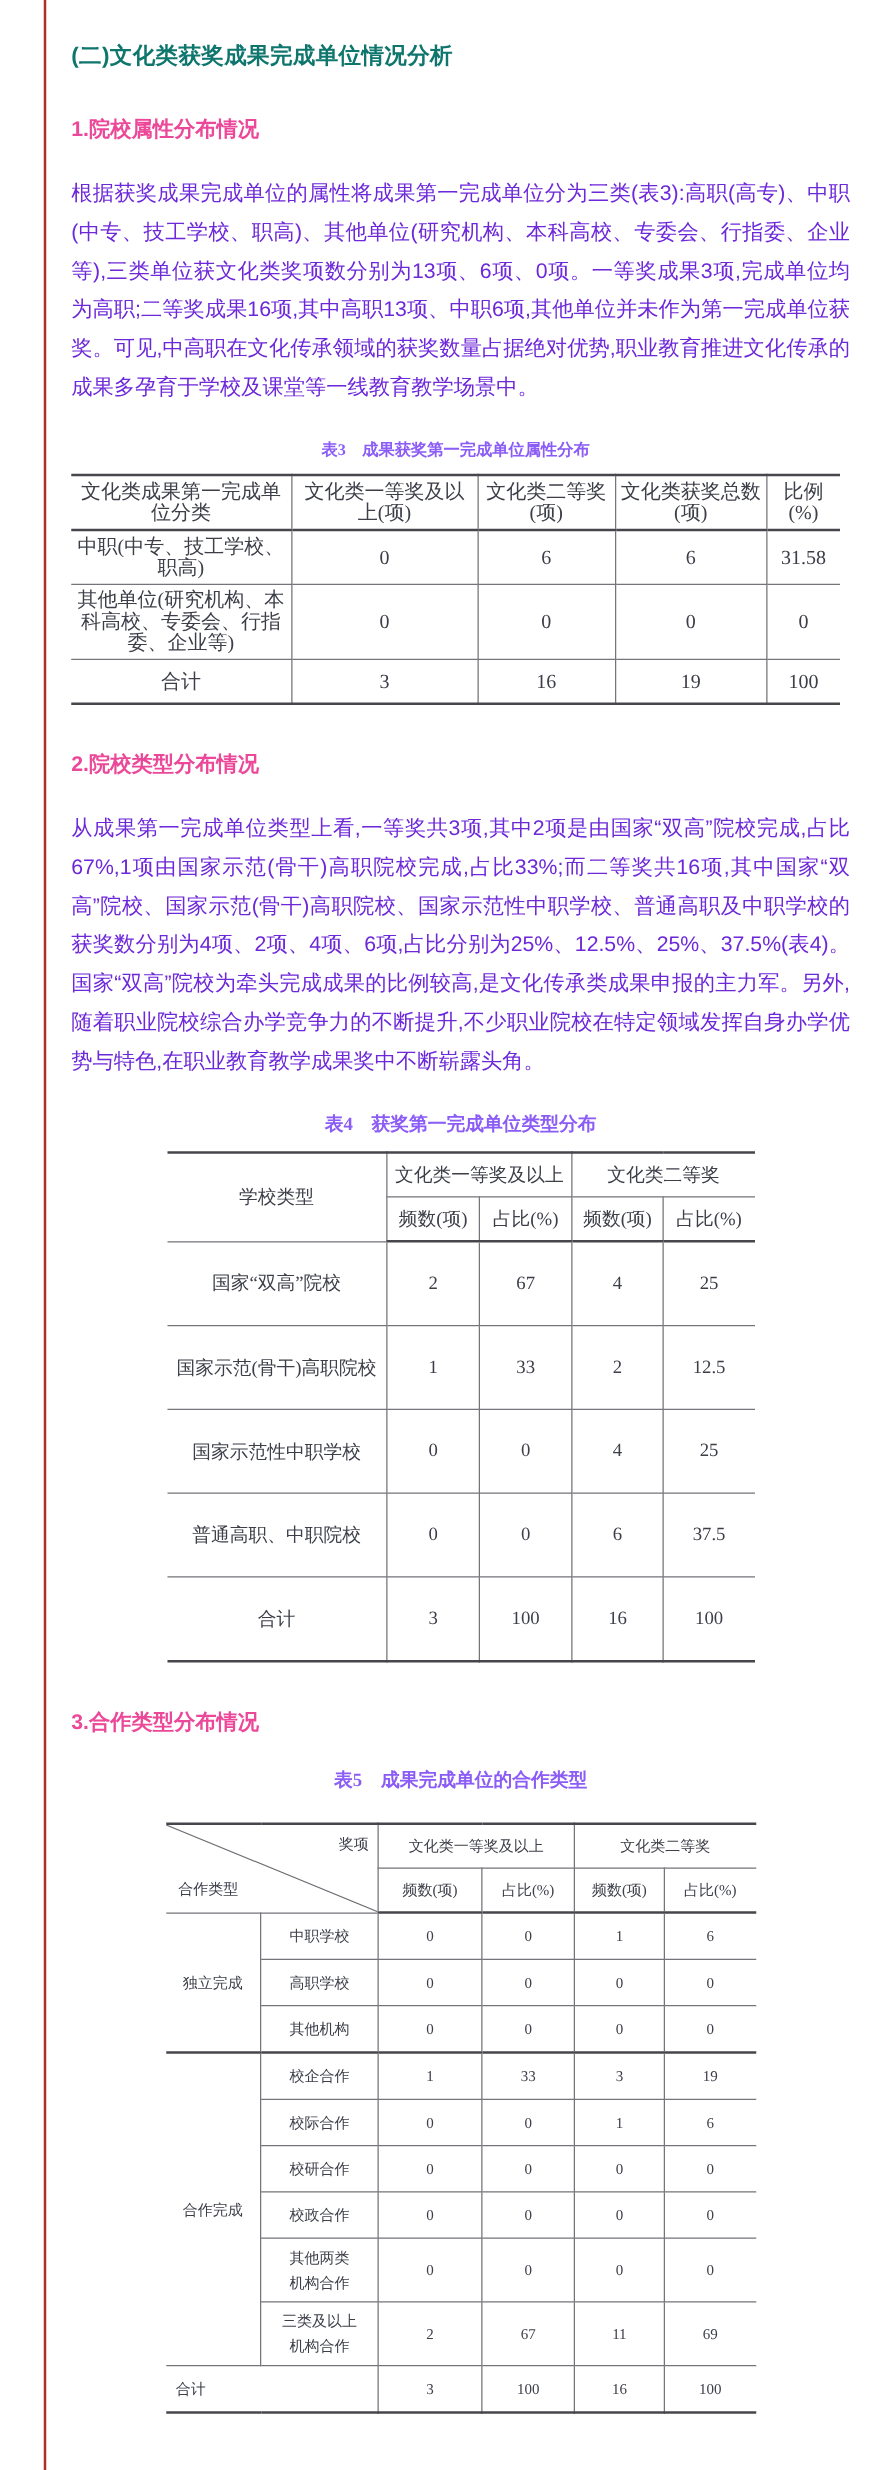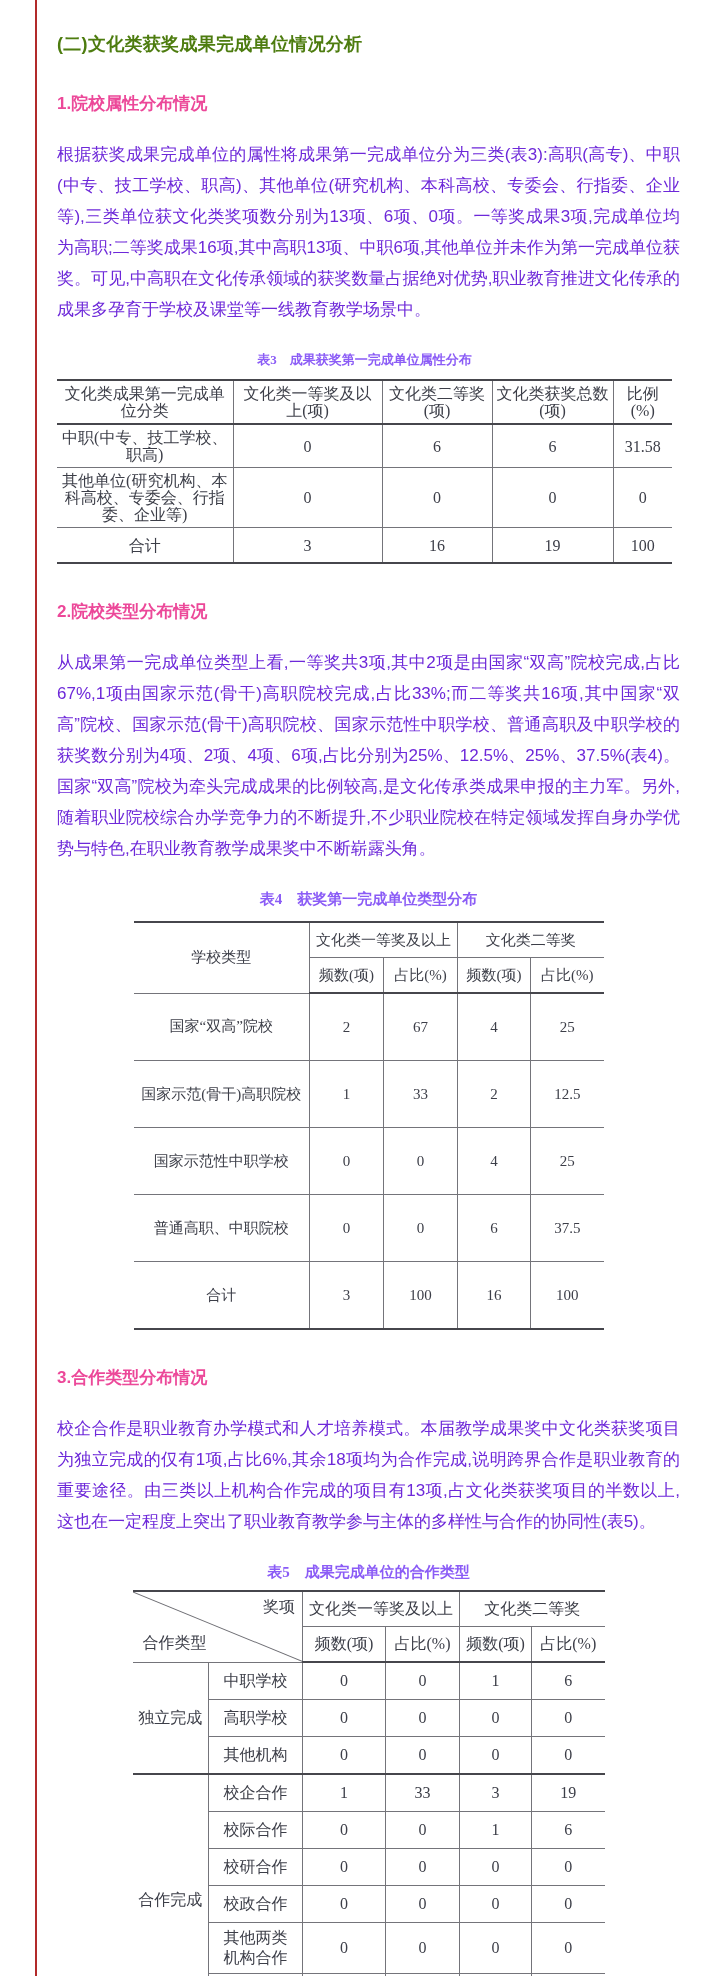--- a/index.html
+++ b/index.html
@@ -17,21 +17,21 @@
   .red-rule {
     position:absolute;
     left:35px; top:0;
     width:2px; height:100%;
     background:#b22a2a;
   }
   .section-heading {
     margin:30px 0 0;
     font-size:18px;
     font-weight:bold;
-    color:#4d7c0f;
+    color:#0f766e;
     letter-spacing:0.3px;
   }
   .sub-heading {
     margin:36px 0 0;
     font-size:17px;
     font-weight:bold;
     color:#ec4899;
   }
   .body-para {
     margin:24px 0 0;
@@ -71,21 +71,21 @@
   .t3 { width:615px; margin-top:10px; font-size:16px; line-height:17px; }
   .t3 th { height:18px; }
   .t3 td { height:20px; }
   .t3 tr.tall td { height:44px; }
   .t3 tr.total td { height:26px; }
 
   .t4 { width:470px; margin:12px auto 0; font-size:15px; }
   .t4 th { height:26px; padding:4px 2px; }
   .t4 td { height:28px; padding:19px 2px; }
 
-  .t5 { width:472px; margin:8px auto 0; font-size:16px; line-height:20px; }
+  .t5 { width:472px; margin:24px auto 0; font-size:12px; line-height:20px; }
   .t5 th { height:26px; padding:4px 2px; }
   .t5 td { height:26px; padding:5px 2px; white-space:pre-line; }
   .t5 tr.sep > td { border-top:2px solid #46464c; }
   .t5 .total-label { text-align:left; padding-left:8px; }
 
   .diag { position:relative; padding:0; height:70px; }
   .diag-line { position:absolute; left:0; top:0; width:100%; height:100%; display:block; }
   .diag-line line { stroke:#6e6e74; stroke-width:1; }
   .diag-top { position:absolute; top:5px; right:7px; }
   .diag-bottom { position:absolute; bottom:9px; left:10px; }
@@ -202,21 +202,20 @@
         <td>合计</td>
         <td>3</td>
         <td>100</td>
         <td>16</td>
         <td>100</td>
       </tr>
     </tbody>
   </table>
 
   <h3 class="sub-heading">3.合作类型分布情况</h3>
-  <p class="body-para">校企合作是职业教育办学模式和人才培养模式。本届教学成果奖中文化类获奖项目为独立完成的仅有1项,占比6%,其余18项均为合作完成,说明跨界合作是职业教育的重要途径。由三类以上机构合作完成的项目有13项,占文化类获奖项目的半数以上,这也在一定程度上突出了职业教育教学参与主体的多样性与合作的协同性(表5)。</p>
 
   <div class="tbl-caption c45">表5　成果完成单位的合作类型</div>
   <table class="t5">
     <colgroup>
         <col style="width:76px">
         <col style="width:94px">
         <col style="width:83px">
         <col style="width:74px">
         <col style="width:72px">
         <col style="width:73px">

